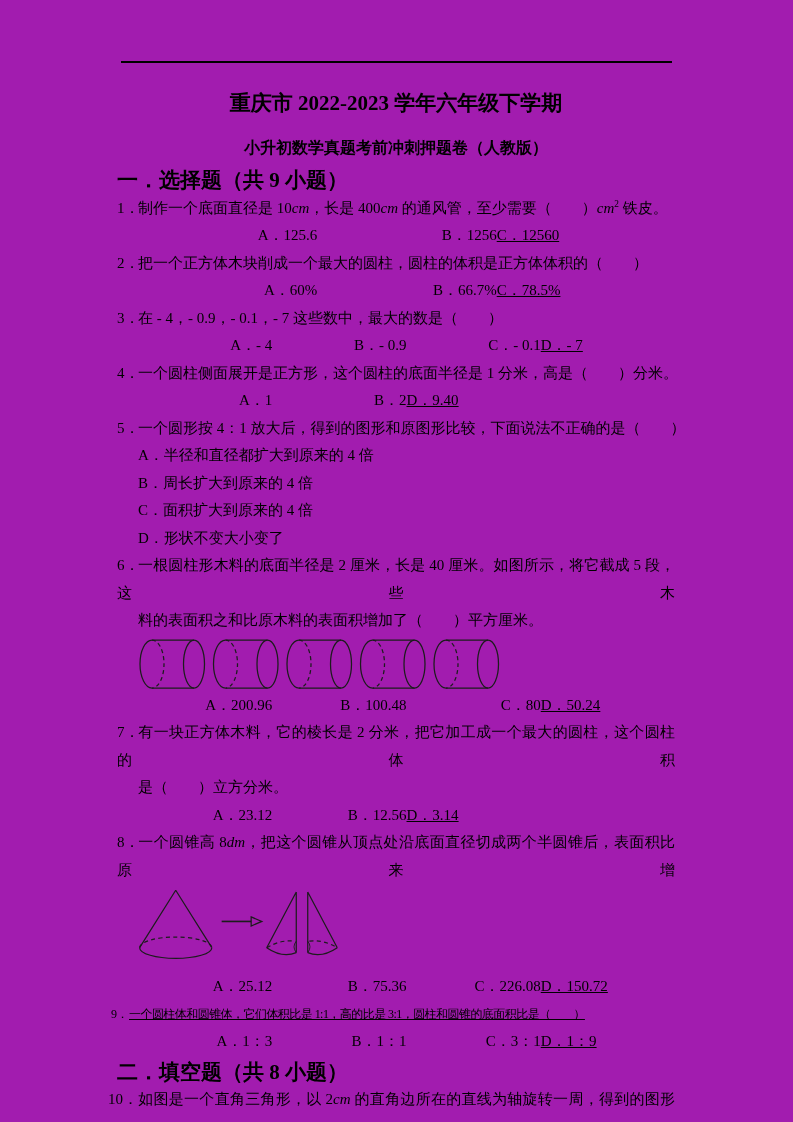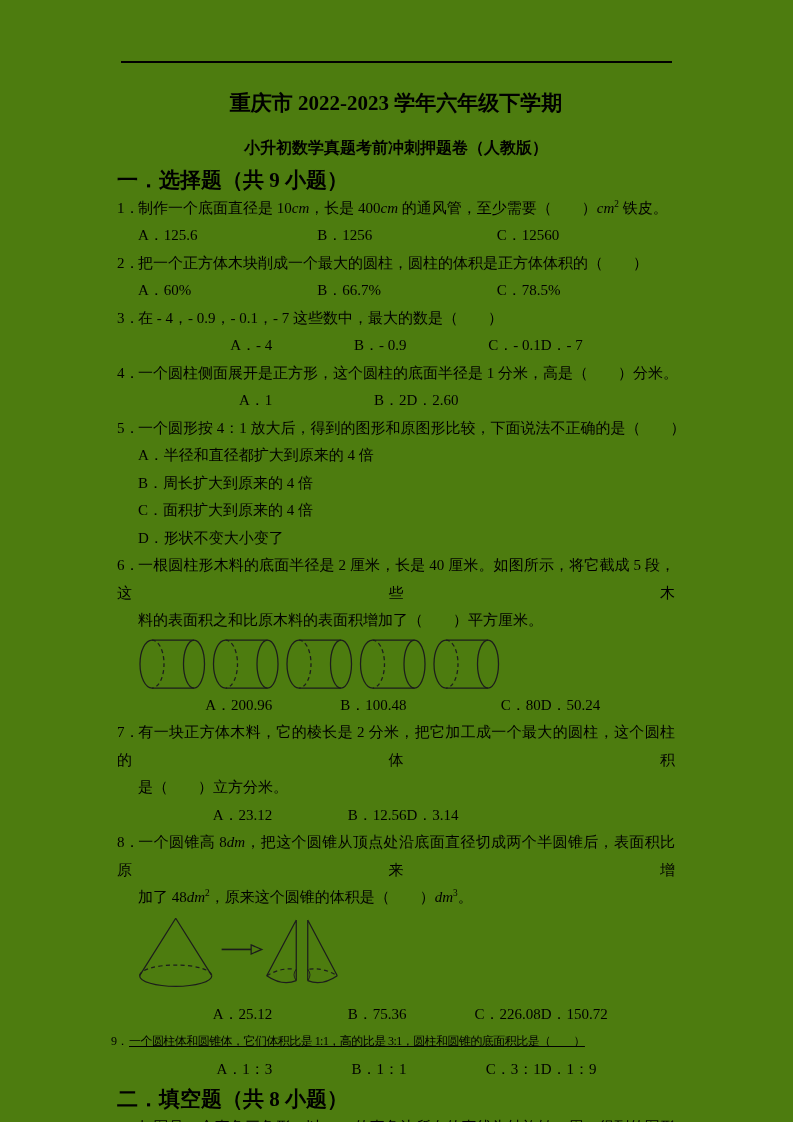--- a/index.html
+++ b/index.html
@@ -1,42 +1,42 @@
 <!DOCTYPE html>
 <html><head>
 <meta charset="utf-8">
 <style>
   html,body { margin:0; padding:0; background:#ffffff; }
   .page {
     position:relative;
     width:793px; height:1122px;
     margin:0 auto;
-    background:#4d7c0f;
+    background:#a21caf;
     color:#000;
     font-family:"Liberation Serif","DejaVu Serif",serif;
     font-size:15px;
     box-sizing:border-box;
     padding:61px 118px 0 117px;
     overflow:hidden;
   }
   .top-rule { border:0; border-top:2px solid #000; margin:0 0 0 4px; width:551px; }
   .title { font-weight:bold; text-align:center; line-height:33px; margin:0; }
   .title-1 { font-size:21px; margin-top:24px; }
   .title-2 { font-size:16px; margin-top:11px; }
   .sec { font-weight:bold; font-size:21px; line-height:27.5px; margin-top:3px; }
   .line { line-height:27.5px; white-space:nowrap; }
   .qnum { display:inline-block; width:21px; }
   .qnum.wide { width:30px; margin-left:-9px; }
   .qnum.tightnum { width:18px; margin-left:-6px; }
   .cont { padding-left:21px; }
   .fj { text-align:justify; text-align-last:justify; white-space:normal; }
   .opts { display:flex; padding-left:21px; line-height:27.5px; }
-  .cols3 .opt { width:33.4%; }
+  .cols3 .opt { width:33.4%;text-align:right; }
   .cols4 .opt { width:25%;text-align:right; }
-  .opt:last-child { width:auto; }
+  .opt:last-child { width:auto;text-decoration:underline; }
   .optline { padding-left:21px; line-height:27.5px; }
   .tight { font-size:12px; letter-spacing:-0.55px;text-decoration:underline; }
   .fig { padding-left:21px; }
   .fig svg { display:block; }
   .fig-cyl svg { margin:3px 0 2px 0; }
   .fig-cone svg { margin:3px 0 4px 0; }
   sup { font-size:0.62em; line-height:0; }
   i { font-style:italic; }
   svg path, svg line, svg ellipse { stroke:#1c1c1c; fill:none; }
 </style>
@@ -86,21 +86,21 @@
     </div>
   </div>
 
   <div>
     <div class="line">
       <span class="qnum">4．</span><span>一个圆柱侧面展开是正方形，这个圆柱的底面半径是 1 分米，高是（　　）分米。</span>
     </div>
     <div class="opts cols4">
       <span class="opt">A．1</span>
       <span class="opt">B．2</span>
-      <span class="opt">D．2.60</span>
+      <span class="opt">D．9.40</span>
     </div>
   </div>
 
   <div>
     <div class="line">
       <span class="qnum">5．</span><span>一个圆形按 4：1 放大后，得到的图形和原图形比较，下面说法不正确的是（　　）</span>
     </div>
     <div class="optline">A．半径和直径都扩大到原来的 4 倍</div>
     <div class="optline">B．周长扩大到原来的 4 倍</div>
     <div class="optline">C．面积扩大到原来的 4 倍</div>
@@ -160,21 +160,20 @@
       <span class="opt">A．23.12</span>
       <span class="opt">B．12.56</span>
       <span class="opt">D．3.14</span>
     </div>
   </div>
 
   <div>
     <div class="line fj">
       <span class="qnum">8．</span><span>一个圆锥高 8<i>dm</i>，把这个圆锥从顶点处沿底面直径切成两个半圆锥后，表面积比原来增</span>
     </div>
-    <div class="line cont">加了 48<i>dm</i><sup>2</sup>，原来这个圆锥的体积是（　　）<i>dm</i><sup>3</sup>。</div>
     <div class="fig fig-cone">
       <svg width="205" height="82" viewBox="0 0 250 100">
         <g stroke-width="1.5">
 
           <path d="M46,4 L2,74 M46,4 L90,74"></path>
           <path d="M2,74 A44,13 0 0 0 90,74"></path>
           <path d="M2,74 A44,13 0 0 1 90,74" stroke-dasharray="5 4"></path>
 
           <path d="M102,42 L138,42" stroke-width="2"></path>
           <path d="M138,36.5 L151,42 L138,47.5 Z" fill="#1c1c1c" stroke="none"></path>

